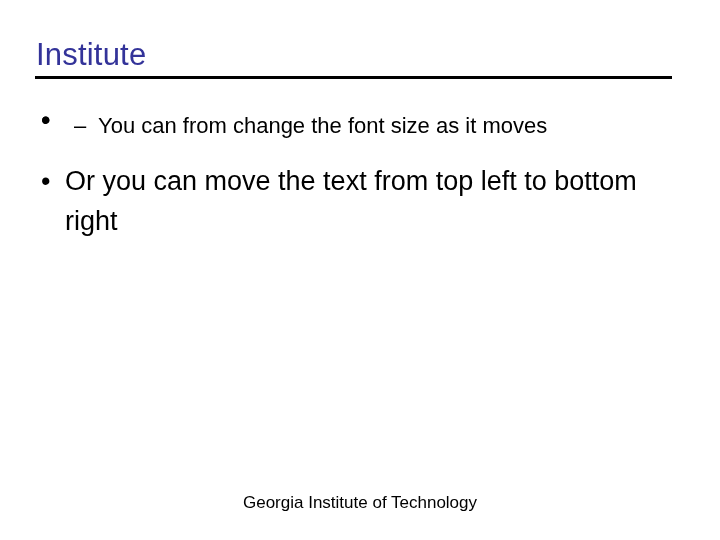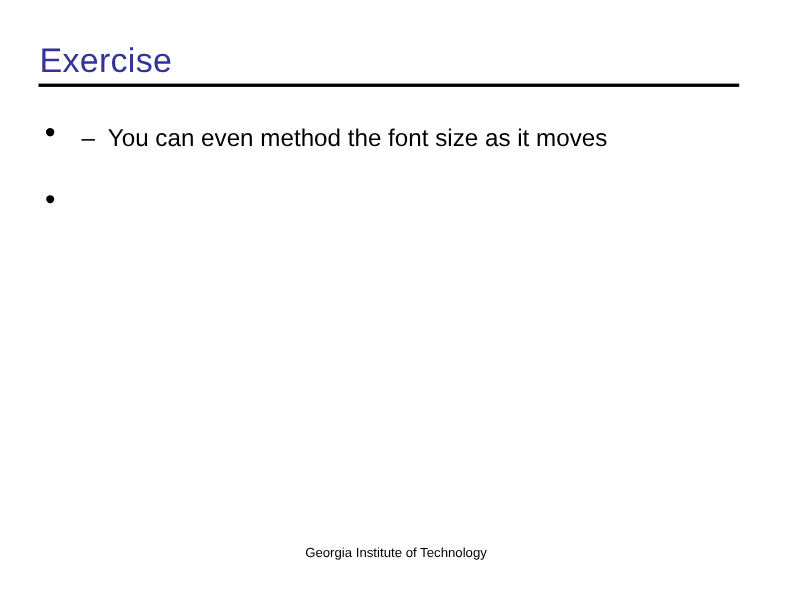--- a/index.html
+++ b/index.html
@@ -98,50 +98,51 @@
     display: block;
   }
 
   
   .footer {
     position: absolute;
     left: 0;
     top: 495px;
     width: 720px;
     text-align: center;
-    font-size: 12px;
+    font-size: 17px;
     line-height: 15px;
     color: #000000;
   }
 </style>
 </head>
 <body>
 
 <div class="slide">
 
-  <div class="slide-title">Exercise</div>
+  <div class="slide-title">Institute</div>
 
   <div class="title-rule"></div>
 
   <div class="body-area">
 
     <div class="bullet">
       <span class="marker">•</span>
     </div>
 
     <div class="bullet">
       <span class="marker">•</span>
     </div>
 
     <div class="sub-bullet">
       <span class="marker">–</span>
-      <span class="btext">You can even method the font size as it moves</span>
+      <span class="btext">You can from change the font size as it moves</span>
     </div>
 
     <div class="bullet gap-before">
       <span class="marker">•</span>
+      <span class="btext">Or you can move the text from top left to bottom right</span>
     </div>
 
   </div>
 
   <div class="footer">Georgia Institute of Technology</div>
 
 </div>
 
 </body></html>

